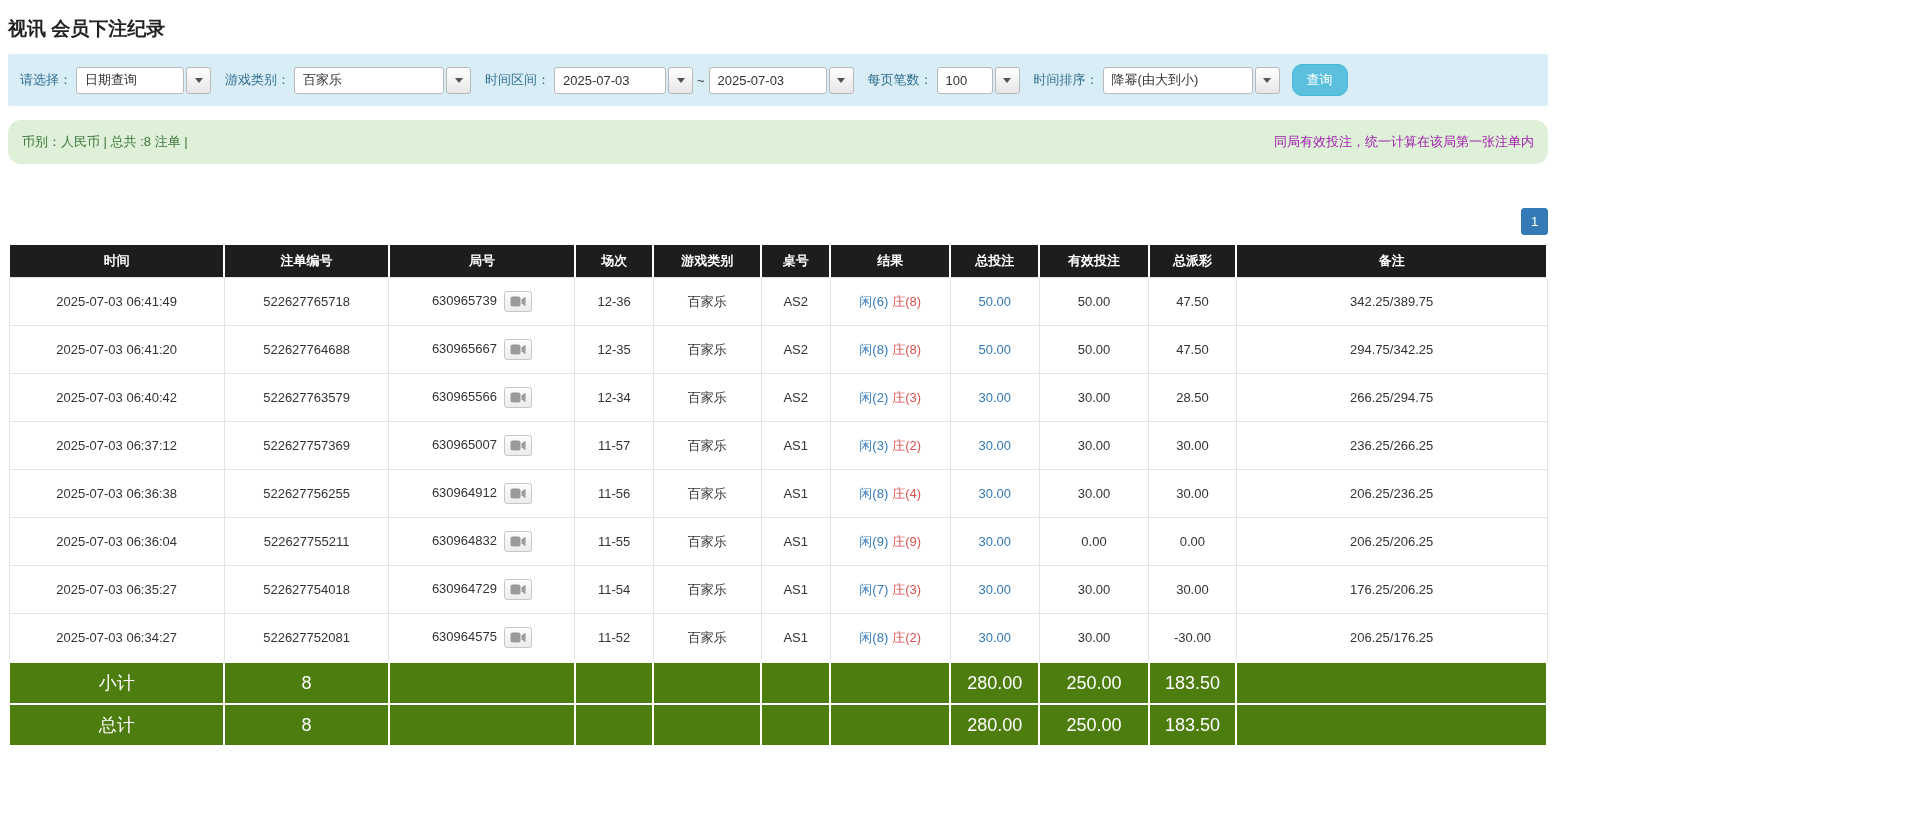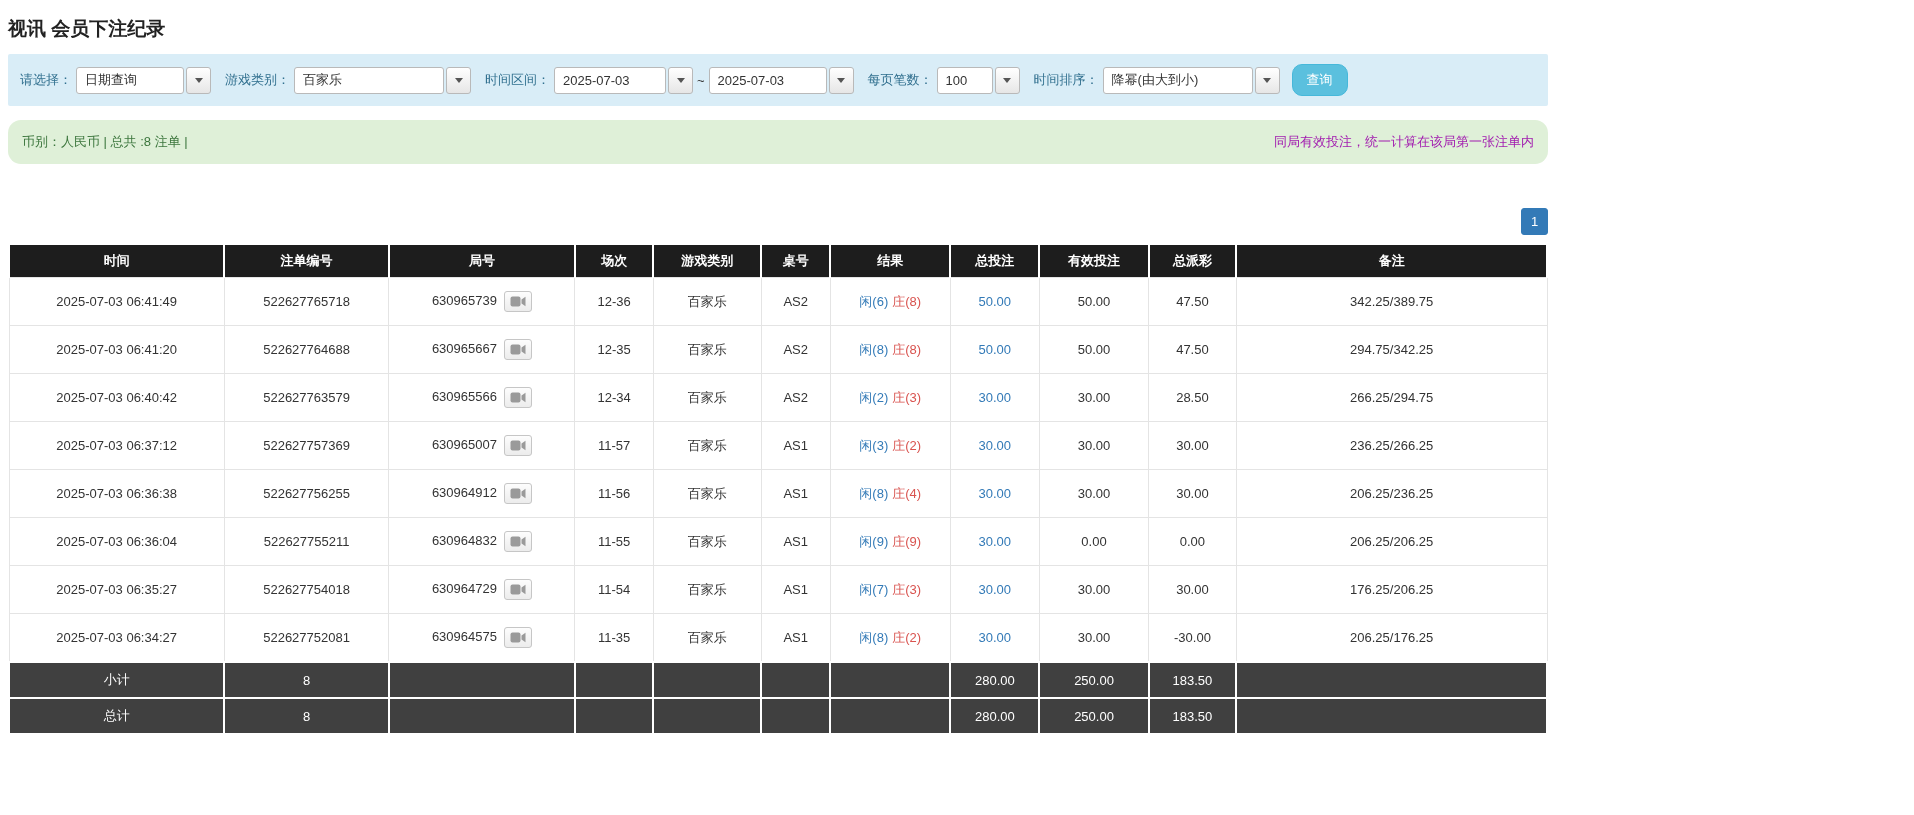--- a/index.html
+++ b/index.html
@@ -130,26 +130,26 @@
   table.records tbody td {
     border: 1px solid #e4e4e4;
     padding: 13px 6px;
     text-align: center;
     background: #fff;
     font-size: 13px;
     color: #333;
     overflow: hidden;
   }
   table.records tfoot td {
-    background: #404040;
+    background: #4d7c0f;
     color: #fff;
     border: 2px solid #fff;
     padding: 8px 6px;
     text-align: center;
-    font-size: 13px;
+    font-size: 18px;
   }
   .player-result { color: #337ab7; margin-right: 4px; }
   .banker-result { color: #d9534f; }
   .bet-link { color: #337ab7; text-decoration: none; cursor: pointer; }
   td.neg { color: #d9534f; }
 
   .video-btn {
     display: inline-flex;
     align-items: center;
     justify-content: center;
@@ -419,21 +419,21 @@
     <td>2025-07-03 06:34:27</td>
     <td>522627752081</td>
     <td>
       <span>630964575</span><button class="video-btn">
               <svg width="16" height="11" viewBox="0 0 16 11">
                 <rect x="0.5" y="0.5" width="10" height="10" rx="2" fill="#9a9a9a"></rect>
                 <path d="M11.5 3.5 L15.5 0.8 V10.2 L11.5 7.5 Z" fill="#9a9a9a"></path>
               </svg>
             </button>
     </td>
-    <td>11-35</td>
+    <td>11-52</td>
     <td>百家乐</td>
     <td>AS1</td>
     <td>
       <span class="player-result">闲(8)</span><span class="banker-result">庄(2)</span>
     </td>
     <td><a class="bet-link">30.00</a></td>
     <td>30.00</td>
     <td class="neg">-30.00</td>
     <td>206.25/176.25</td>
   </tr>

